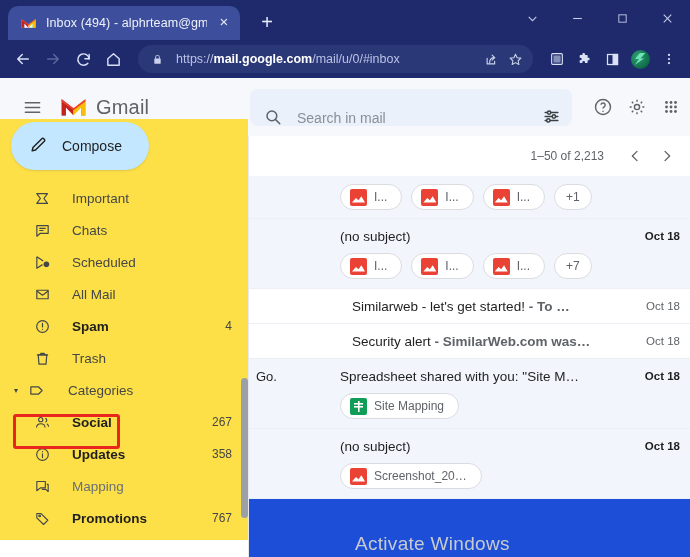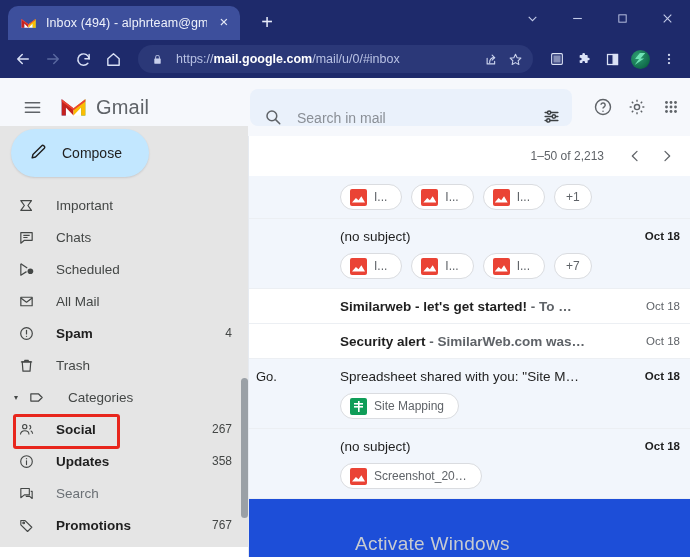--- a/index.html
+++ b/index.html
@@ -131,38 +131,38 @@
     font-family: "Liberation Sans", sans-serif; font-size: 14px; color: #202124;
     margin-left: 13px;
   }
   .search-input::placeholder { color: #8a8f96; }
   .filter-icon { flex: 0 0 26px; display: flex; align-items: center; justify-content: center; color: #3c4043; }
   .hdr-right { position: absolute; right: 4px; top: 14px; display: flex; align-items: center; gap: 4px; }
   .hdr-ic { width: 30px; height: 30px; display: flex; align-items: center; justify-content: center; color: #5f6368; }
 
   
   .sidebar {
-    position: absolute; top: 48px; left: 0; width: 248px; height: 421px;
-    background: #e5e5e5; overflow: hidden;
+    position: absolute; top: 41px; left: 0; width: 248px; height: 421px;
+    background: #fde047; overflow: hidden;
   }
   .compose {
     position: absolute; left: 11px; top: 3px;
     width: 138px; height: 48px;
     background: #c2e7ff; border-radius: 24px;
     display: flex; align-items: center; gap: 14px;
     padding-left: 18px;
     box-shadow: 0 1px 2px rgba(60,64,67,0.16);
   }
   .compose-label { font-size: 14px; color: #1f1f1f; }
   .navlist { position: absolute; top: 63px; left: 0; width: 248px; }
   .navrow {
     position: relative;
     height: 32px; margin-bottom: 0px;
     display: flex; align-items: center;
-    padding-left: 16px; padding-right: 16px;
+    padding-left: 32px; padding-right: 16px;
     border-radius: 0 16px 16px 0;
   }
   .navrow .ic { flex: 0 0 20px; width: 20px; height: 20px; display: flex; align-items: center; justify-content: center; color: #444746; }
   .navrow .lbl { flex: 1 1 auto; margin-left: 20px; font-size: 13.5px; color: #444746; white-space: nowrap; }
   .navrow .cnt { font-size: 12px; color: #444746; }
   .navrow.bold .lbl { font-weight: 700; color: #1f1f1f; }
   .navrow.bold .cnt { font-weight: 400; color: #444746; }
   .navrow.muted .lbl { color: #6b7075; }
   .navrow.cat-head { padding-left: 8px; }
   .navrow.cat-head .caret { flex: 0 0 16px; display:flex; align-items:center; justify-content:center; color:#444746; font-size: 8px; }
@@ -200,21 +200,21 @@
   }
   .mrow.read { background: #ffffff; }
   .mrow .line1 {
     display: flex; align-items: center;
     height: 34px; padding-left: 92px; padding-right: 10px;
   }
   .mrow .subject {
     flex: 1 1 auto; font-size: 13.5px; color: #1f1f1f;
     white-space: nowrap; overflow: hidden;
   }
-  .mrow .subject b { font-weight: 700; }
+  .mrow .subject b { font-weight: 400; margin-left: 12px; }
   .mrow .subject span.snip { color: #5f6368; font-weight: 700; }
   .mrow .date { flex: 0 0 auto; font-size: 11.5px; color: #1f1f1f; font-weight: 700; margin-left: 4px; }
   .mrow.read .date { font-weight: 400; color: #5f6368; }
   .mrow .chips {
     display: flex; align-items: center; gap: 9px;
     padding-left: 92px; padding-bottom: 9px; padding-top: 0px;
   }
   .chip {
     height: 26px; border: 1px solid #dadce0; border-radius: 14px;
     display: flex; align-items: center; gap: 7px;
@@ -575,21 +575,21 @@
           <span class="cnt">358</span>
         </div>
 
         <div class="navrow sub muted">
           <span class="ic">
             <svg width="17" height="17" viewBox="0 0 24 24" fill="none" stroke="currentColor" stroke-width="1.6" stroke-linejoin="round">
                 <path d="M4 5h12v9H9l-5 4z"></path>
                 <path d="M18 9h2v10l-3.5-3H11"></path>
               </svg>
           </span>
-          <span class="lbl">Search</span>
+          <span class="lbl">Mapping</span>
           <span class="cnt"></span>
         </div>
 
         <div class="navrow sub bold">
           <span class="ic">
             <svg width="17" height="17" viewBox="0 0 24 24" fill="none" stroke="currentColor" stroke-width="1.6" stroke-linejoin="round">
                 <path d="M4 11V5h6l9.5 9.5-6 6z"></path>
                 <circle cx="8" cy="8.4" r="1.2"></circle>
               </svg>
           </span>

